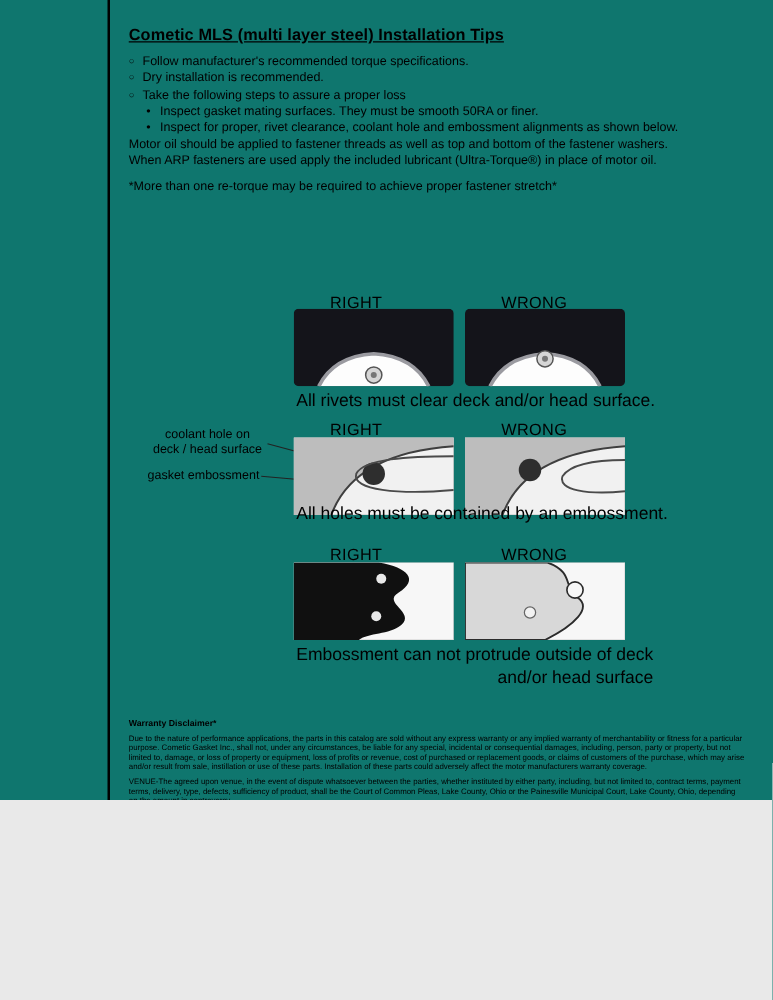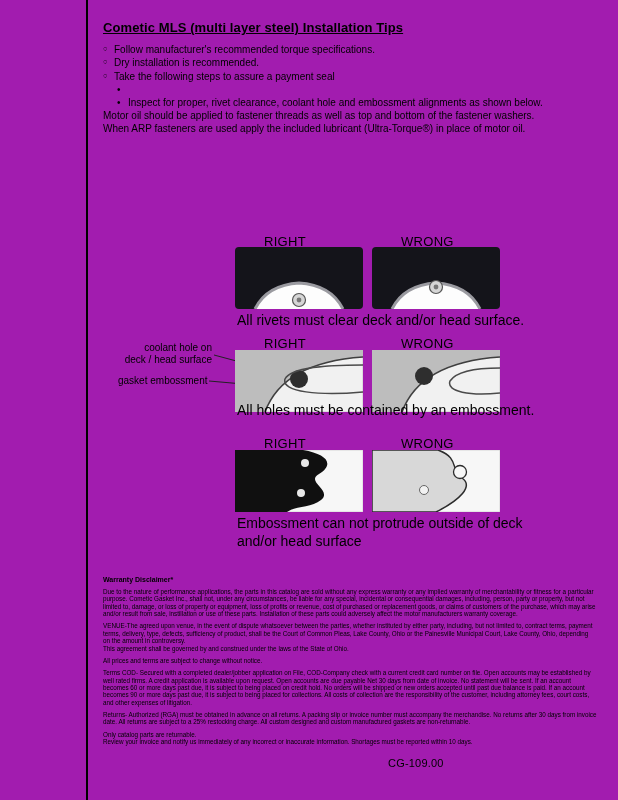--- a/index.html
+++ b/index.html
@@ -1,19 +1,19 @@
 <!DOCTYPE html>
 <html><head>
 <meta charset="utf-8">
 <style>
   * { margin:0; padding:0; box-sizing:border-box; }
   html,body { background:#e9e9e9; }
   body { font-family:"Liberation Sans", sans-serif; color:#000; }
   .page {
-    position:relative; width:618px; height:800px; background:#a21caf;
+    position:relative; width:618px; height:640px; background:#0f766e;
     overflow:hidden; margin:0 auto;
   }
   .vrule { position:absolute; left:86px; top:0; width:2px; height:800px; background:#000; }
 
   .content { position:absolute; left:103px; top:20px; width:470px; }
   .title { font-size:13px; font-weight:bold; text-decoration:underline; margin-bottom:9px; letter-spacing:.1px; }
 
   .bullets { font-size:10px; }
   .b-item { display:flex; line-height:1.18; margin-bottom:1.5px; }
   .b-item .marker { width:11px; flex:0 0 11px; text-align:left; }
@@ -24,21 +24,21 @@
   .diesel-heading { font-size:11.5px; font-weight:bold; margin:12px 0 8px; }
   .para { font-size:10px; line-height:1.26; white-space:pre-line; margin-bottom:8px; max-width:450px; }
   .note { font-size:10px; margin-top:2px; }
 
   .diagrams { position:absolute; left:0; top:234px; width:618px; height:316px; }
   .dg-label { position:absolute; font-size:13px; width:70px; text-align:left; letter-spacing:.3px; }
   .dg-img { position:absolute; width:128px; height:62px; }
   .dg-img svg { display:block; width:128px; height:62px; }
   .dg-caption { position:absolute; font-size:14px; white-space:pre-line; line-height:1.25; }
   .callout { position:absolute; font-size:10px; line-height:1.15; white-space:pre-line;text-align:right; }
-  .callout.r { text-align:right; }
+  .callout.r { text-align:center; }
   .connectors { position:absolute; left:0; top:100px; width:320px; height:80px; pointer-events:none; }
 
   .warranty { position:absolute; left:103px; top:576px; width:494px; }
   .warranty h2 { font-size:7px; font-weight:bold; margin-bottom:5px; }
   .warranty p { font-size:6.3px; line-height:1.17; margin-bottom:5px; }
   .warranty p.tight { margin-bottom:0; }
 
   .footer-code { position:absolute; left:388px; top:757px; font-size:11px; letter-spacing:.2px; }
 </style>
 </head>
@@ -54,33 +54,35 @@
       <div class="b-item lvl1">
         <span class="marker">○</span>
         <span>Follow manufacturer's recommended torque specifications.</span>
       </div>
       <div class="b-item lvl1">
         <span class="marker">○</span>
         <span>Dry installation is recommended.</span>
       </div>
       <div class="b-item lvl1">
         <span class="marker">○</span>
-        <span>Take the following steps to assure a payment seal</span>
+        <span>Take the following steps to assure a proper loss</span>
       </div>
       <div class="b-item lvl2">
         <span class="marker">•</span>
+        <span>Inspect gasket mating surfaces.  They must be smooth 50RA or finer.</span>
       </div>
       <div class="b-item lvl2">
         <span class="marker">•</span>
         <span>Inspect for proper, rivet clearance, coolant hole and embossment alignments as shown below.</span>
       </div>
     </div>
 
     <div class="para">Motor oil should be applied to fastener threads as well as top and bottom of the fastener washers.
 When ARP fasteners are used apply the included lubricant (Ultra-Torque®) in place of motor oil.</div>
+    <div class="note">*More than one re-torque may be required to achieve proper fastener stretch*</div>
   </div>
 
   <div class="diagrams">
 
     <div class="dg-label" style="left:264px; top:0;">RIGHT</div>
     <div class="dg-label" style="left:401px; top:0;">WRONG</div>
     <div class="dg-img" style="left:235px; top:13px;">
       <svg viewBox="0 0 128 62">
         <rect width="128" height="62" rx="4" fill="#14141a"></rect>
         <path d="M20,62 Q32,38 64,36 Q96,38 108,62 Z" fill="#fdfdfd"></path>
@@ -140,21 +142,21 @@
       </svg>
     </div>
     <div class="dg-img" style="left:372px; top:216px;">
       <svg viewBox="0 0 128 62">
         <rect width="128" height="62" fill="#f7f7f7" stroke="#cccccc" stroke-width="0.8"></rect>
         <path d="M0,0 H66 C88,8 78,20 90,28 C102,36 88,50 64,62 H0 Z" fill="#d8d8d8" stroke="#2b2b2b" stroke-width="1.5"></path>
         <circle cx="88" cy="22" r="6.5" fill="#f7f7f7" stroke="#2b2b2b" stroke-width="1.3"></circle>
         <circle cx="52" cy="40" r="4.5" fill="#f2f2f2" stroke="#666666" stroke-width="1"></circle>
       </svg>
     </div>
-    <div class="dg-caption" style="left:237px; top:281px;">Embossment can not protrude outside of deck
+    <div class="dg-caption" style="left:237px; top:281px;text-align:right;">Embossment can not protrude outside of deck
 and/or head surface</div>
   </div>
 
   <div class="warranty">
     <h2>Warranty Disclaimer*</h2>
     <p>Due to the nature of performance applications, the parts in this catalog are sold without any express warranty or any implied warranty of merchantability or fitness for a particular purpose.  Cometic Gasket Inc., shall not, under any circumstances, be liable for any special, incidental or consequential damages, including, person, party or property, but not limited to, damage, or loss of property or equipment, loss of profits or revenue, cost of purchased or replacement goods, or claims of customers of the purchase, which may arise and/or result from sale, instillation or use of these parts.  Installation of these parts could adversely affect the motor manufacturers warranty coverage.</p>
     <p class="tight">VENUE-The agreed upon venue, in the event of dispute whatsoever between the parties, whether instituted by either party, including, but not limited to, contract terms, payment terms, delivery, type, defects, sufficiency of product, shall be the Court of Common Pleas, Lake County, Ohio or the Painesville Municipal Court, Lake County, Ohio, depending on the amount in controversy.</p>
     <p>This agreement shall be governed by and construed under the laws of the State of Ohio.</p>
     <p>All prices and terms are subject to change without notice.</p>
     <p>Terms COD- Secured with a completed dealer/jobber application on File, COD-Company check with a current credit card number on file.  Open accounts may be established by well rated firms.  A credit application is available upon request.  Open accounts are due payable Net 30 days from date of invoice.  No statement will be sent.  If an account becomes 60 or more days past due, it is subject to being placed on credit hold.  No orders will be shipped or new orders accepted until past due balance is paid.  If an account becomes 90 or more days past due, it is subject to being placed for collections.  All costs of collection are the responsibility of the customer, including attorney fees, court costs, and other expenses of litigation.</p>

